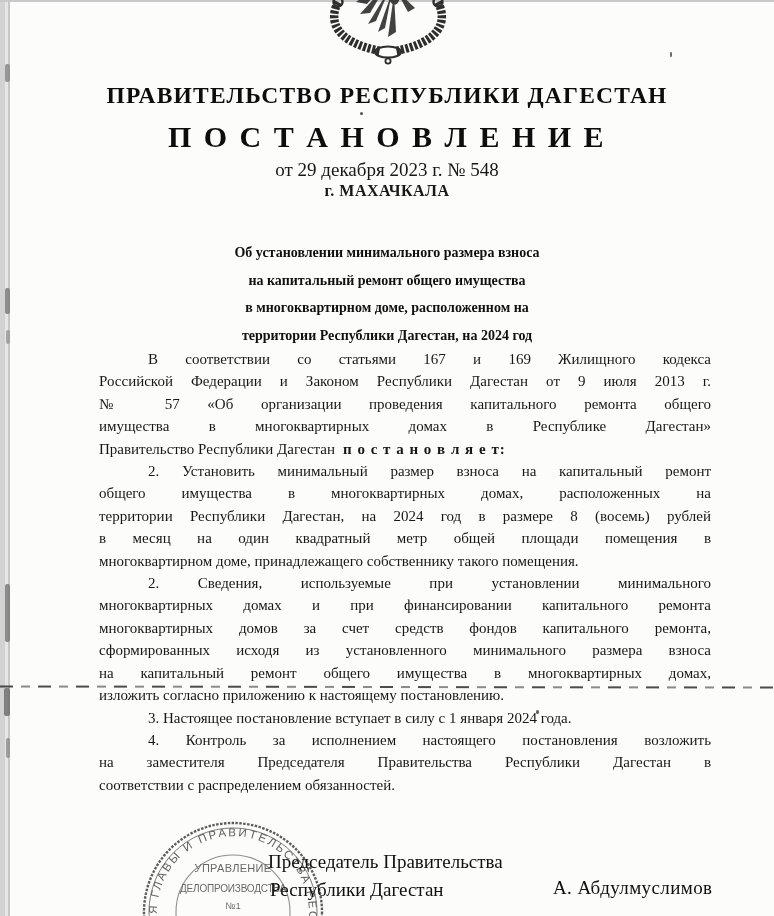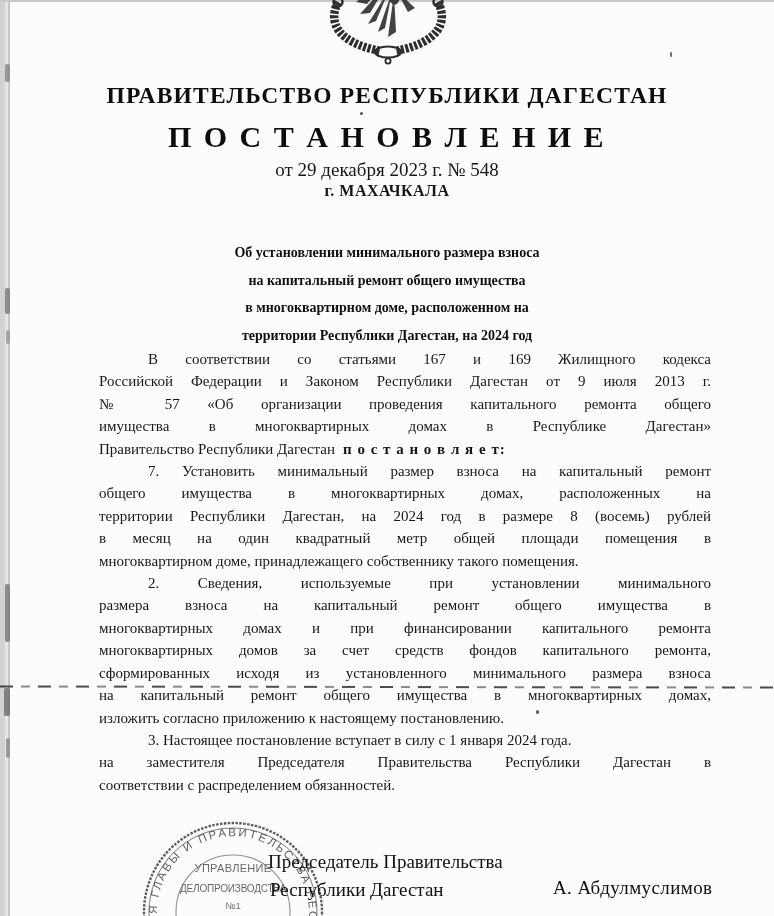--- a/index.html
+++ b/index.html
@@ -103,36 +103,36 @@
   </div>
 
   <div class="bodytext">
 
     <div class="line ind">В соответствии со статьями 167 и 169 Жилищного кодекса</div>
     <div class="line">Российской Федерации и Законом Республики Дагестан от 9 июля 2013 г.</div>
     <div class="line">№ 57 «Об организации проведения капитального ремонта общего</div>
     <div class="line">имущества в многоквартирных домах в Республике Дагестан»</div>
     <div class="line end"><span>Правительство Республики Дагестан</span><span class="resolves">п о с т а н о в л я е т:</span></div>
 
-    <div class="line ind">7. Установить минимальный размер взноса на капитальный ремонт</div>
+    <div class="line ind">2. Установить минимальный размер взноса на капитальный ремонт</div>
     <div class="line">общего имущества в многоквартирных домах, расположенных на</div>
     <div class="line">территории Республики Дагестан, на 2024 год в размере 8 (восемь) рублей</div>
     <div class="line">в месяц на один квадратный метр общей площади помещения в</div>
     <div class="line end">многоквартирном доме, принадлежащего собственнику такого помещения.</div>
 
     <div class="line ind">2. Сведения, используемые при установлении минимального</div>
-    <div class="line">размера взноса на капитальный ремонт общего имущества в</div>
     <div class="line">многоквартирных домах и при финансировании капитального ремонта</div>
     <div class="line">многоквартирных домов за счет средств фондов капитального ремонта,</div>
     <div class="line">сформированных исходя из установленного минимального размера взноса</div>
     <div class="line">на капитальный ремонт общего имущества в многоквартирных домах,</div>
     <div class="line end">изложить согласно приложению к настоящему постановлению.</div>
 
     <div class="line end ind">3. Настоящее постановление вступает в силу с 1 января 2024 года.</div>
 
+    <div class="line ind">4. Контроль за исполнением настоящего постановления возложить</div>
     <div class="line">на заместителя Председателя Правительства Республики Дагестан в</div>
     <div class="line end">соответствии с распределением обязанностей.</div>
   </div>
 
   <svg class="stamp-svg" width="200" height="200" viewBox="0 0 200 200">
     <g class="stamp-sans">
       <circle cx="100" cy="94" r="89" fill="none" stroke="#474747" stroke-width="2.4" stroke-dasharray="2.5 1.4"></circle>
       <circle cx="100" cy="94" r="84" fill="none" stroke="#4d4d4d" stroke-width="1" opacity=".85"></circle>
       <circle cx="100" cy="94" r="57" fill="none" stroke="#575757" stroke-width="1.1" opacity=".75"></circle>
       <defs>

